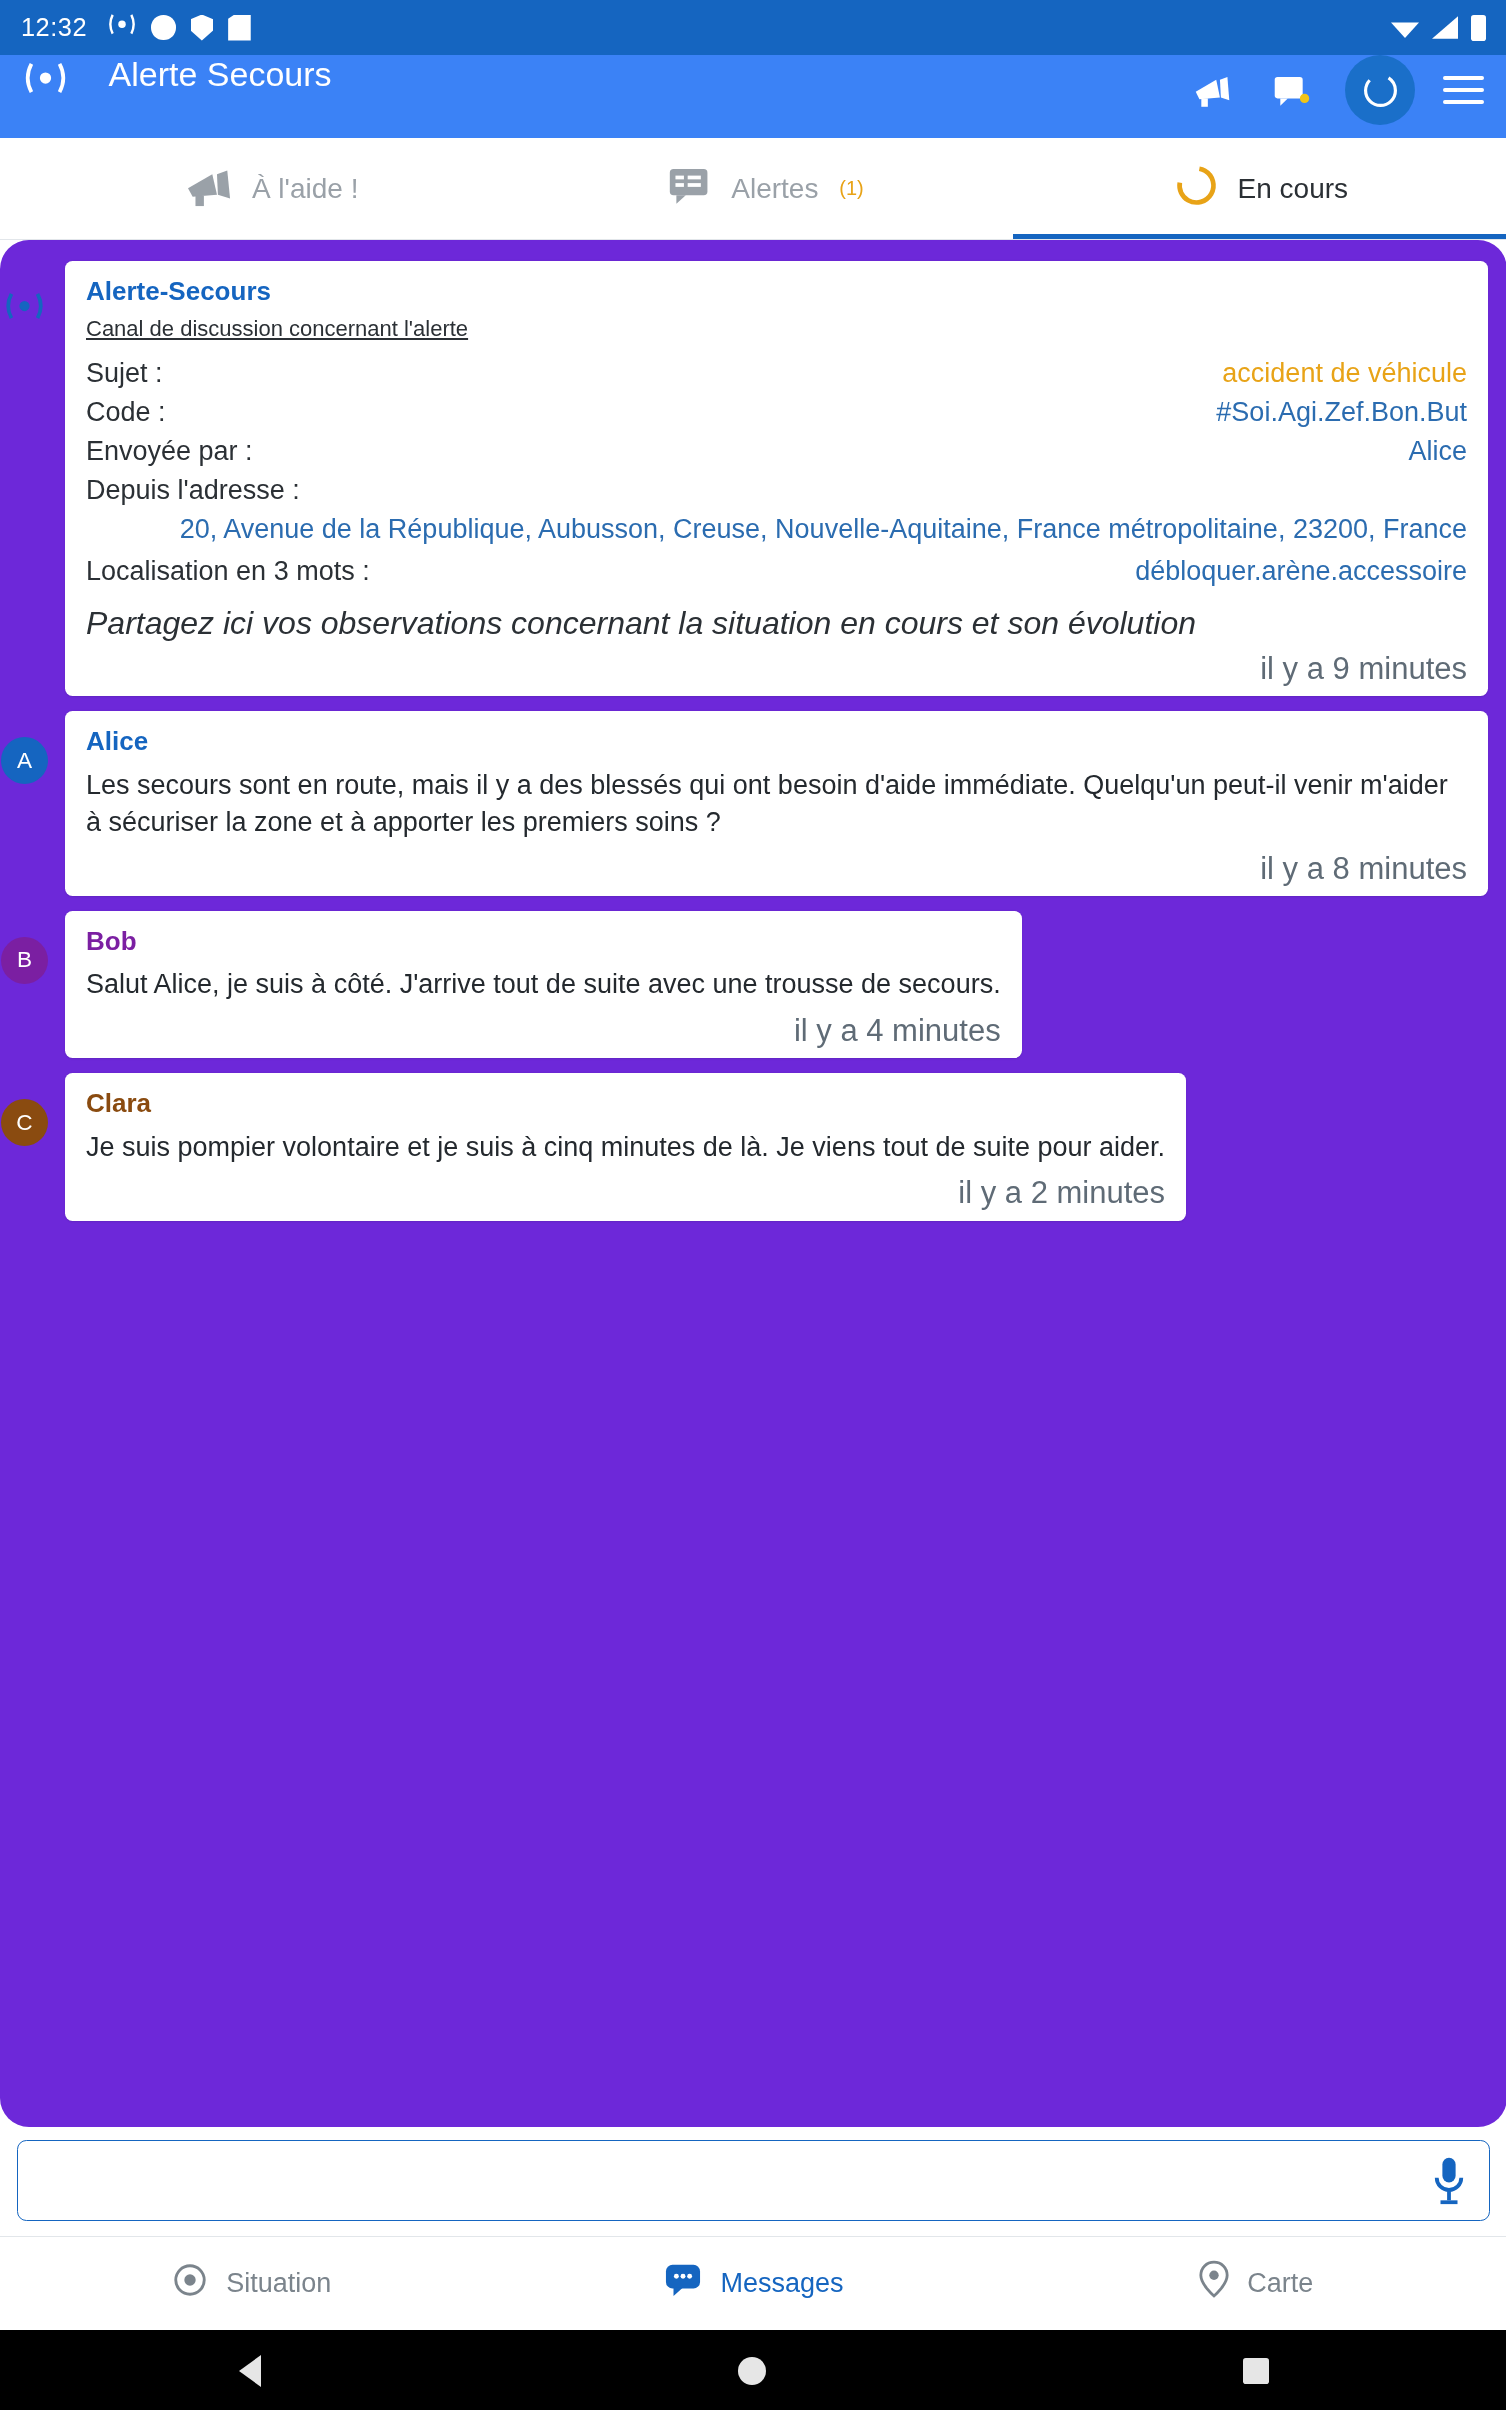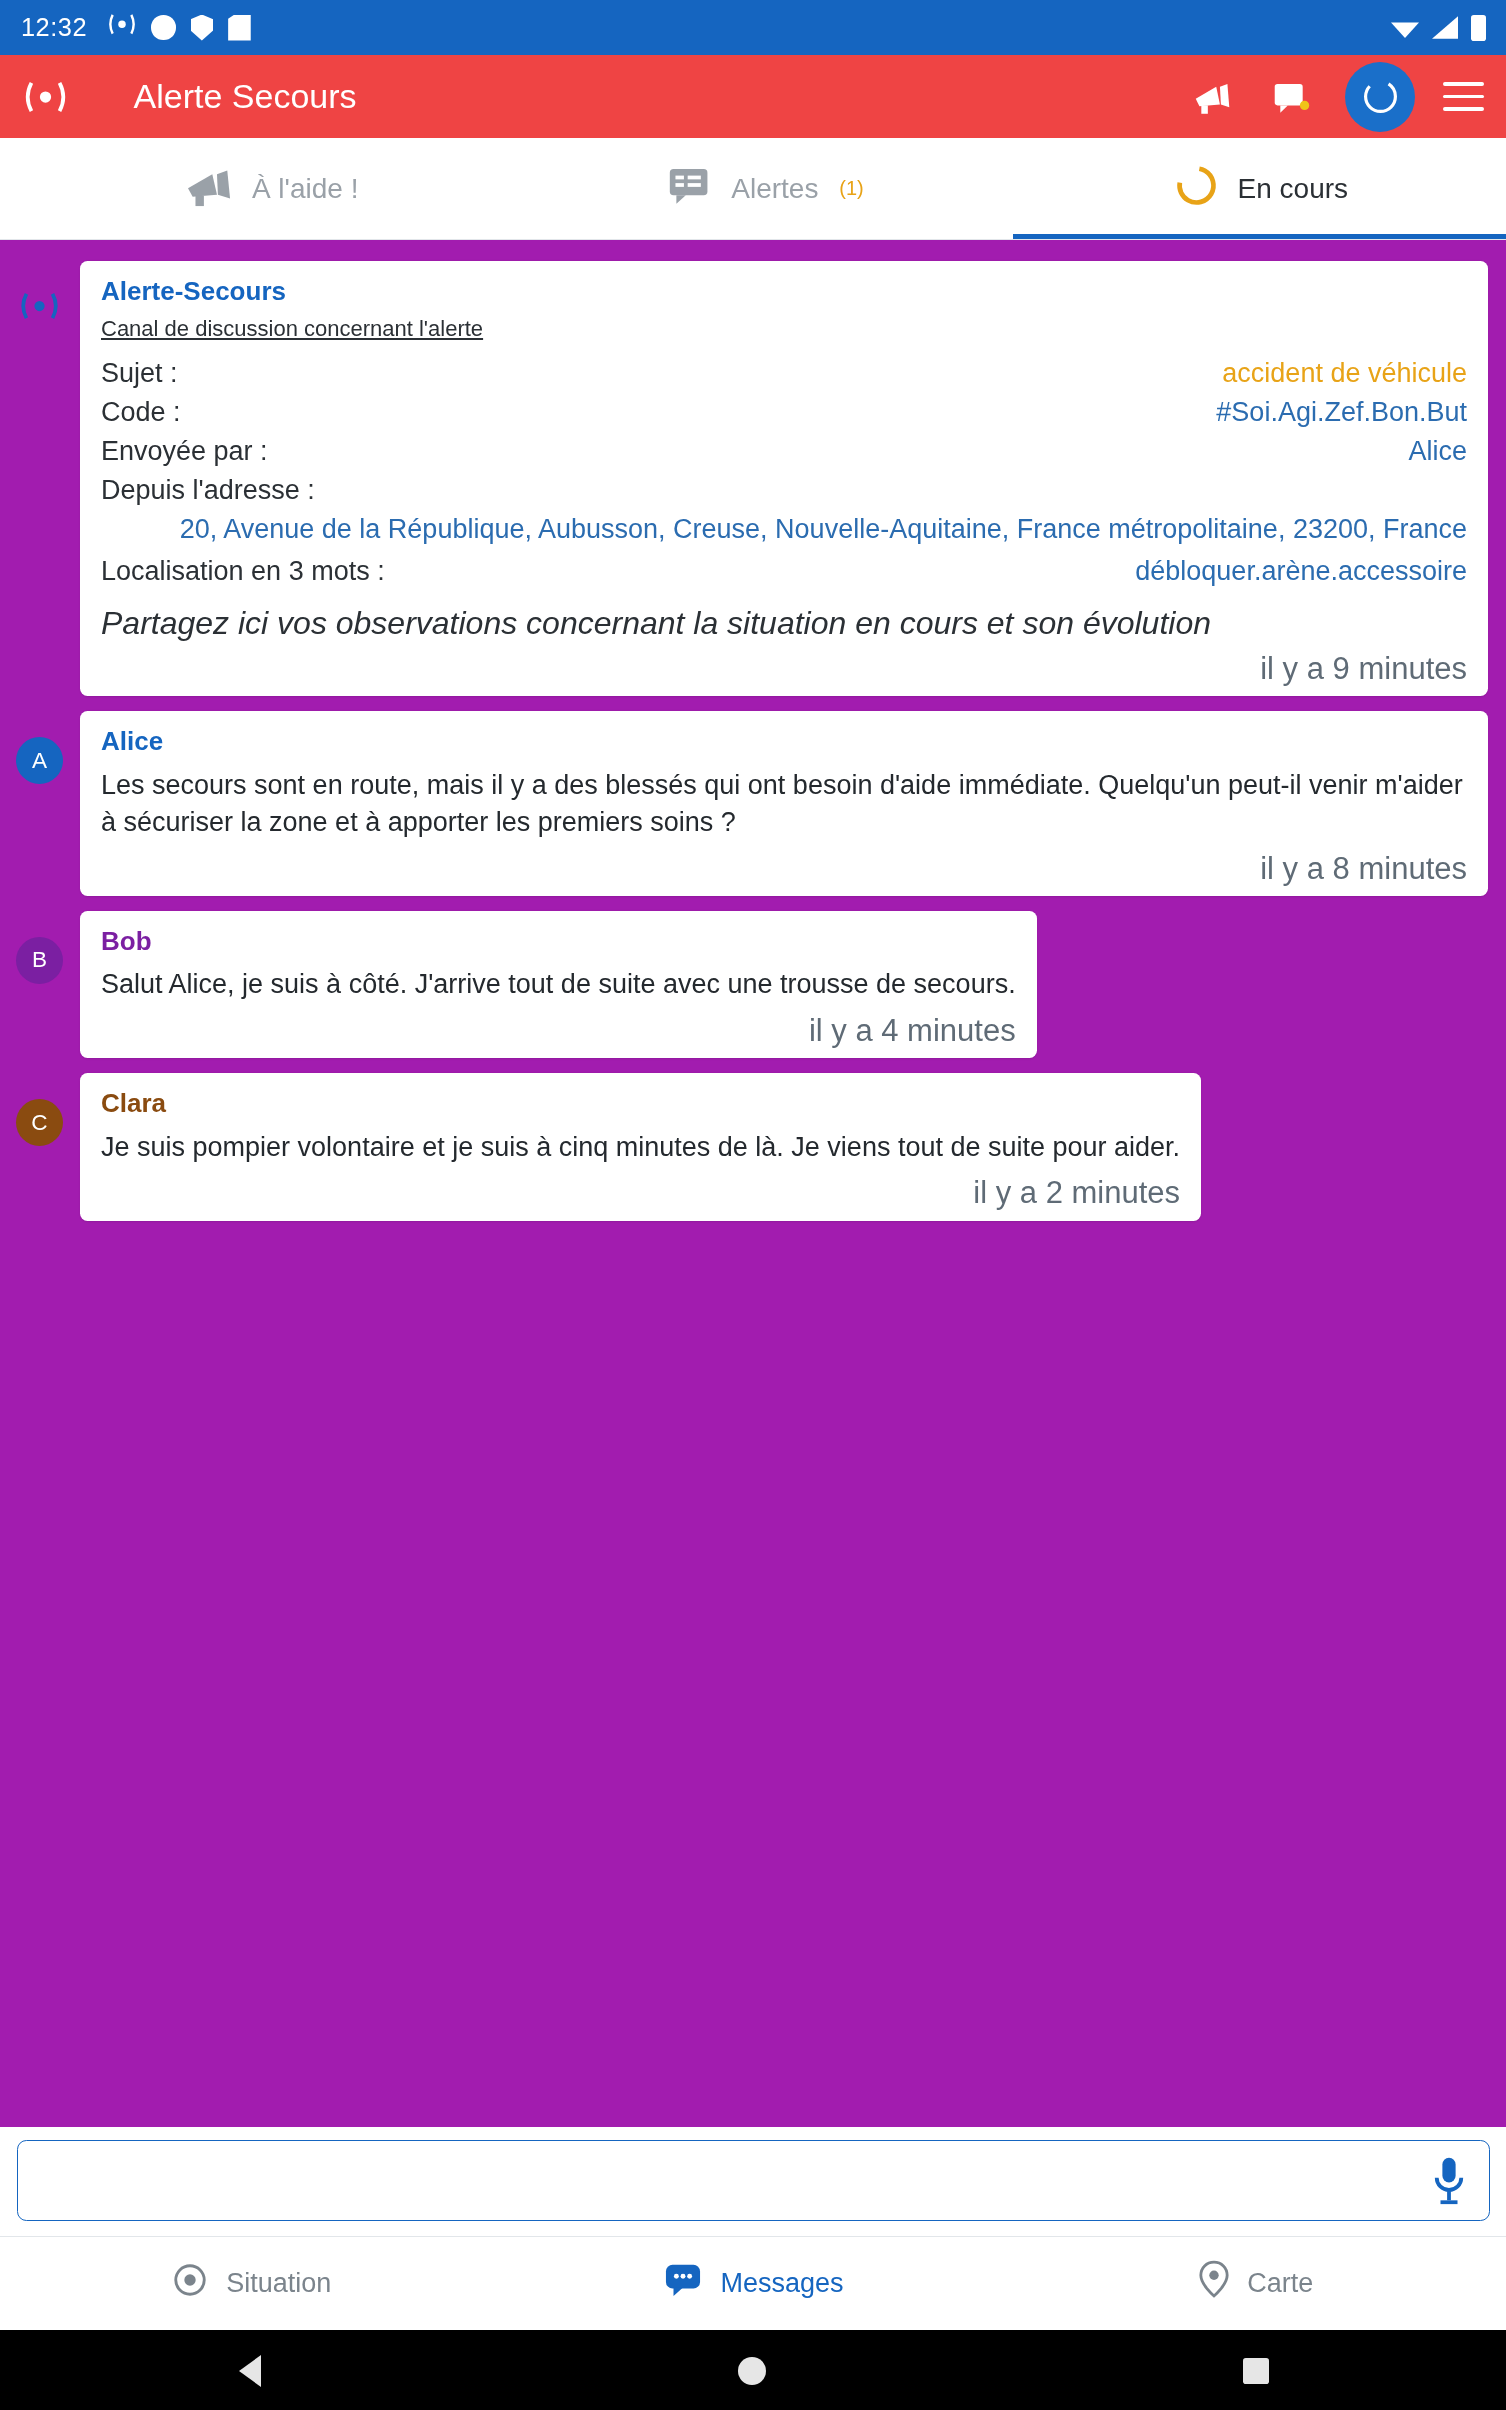--- a/index.html
+++ b/index.html
@@ -59,27 +59,26 @@
     width: 26px; height: 22.6px; background: #fff;
     clip-path: polygon(100% 0, 100% 100%, 0 100%);
   }
   .battery {
     width: 15px; height: 26px; background: #fff; border-radius: 2.8px;
   }
 
   
   .app-bar {
     height: 83px;
-    background: #ef4444;
+    background: #3b82f6;
     color: #fff;
     display: flex;
-    align-items: center;
+    align-items: flex-start;
     padding: 0 22.6px;
     flex: 0 0 auto;
-    gap: 25px;
   }
   .app-logo { width: 45px; height: 45px; display: flex; align-items: center; justify-content: center; }
   .app-title {
     font-size: 34px;
     margin-left: 41px;
     font-weight: 400;
   }
   .app-bar-spacer { flex: 1 1 auto; }
   .app-actions { display: flex; align-items: center; gap: 28px; }
   .icon-btn { width: 51px; height: 51px; display:flex; align-items:center; justify-content:center; }
@@ -121,23 +120,24 @@
   .tab-badge {
     color: #e8a317;
     font-size: 20px;
     vertical-align: super;
     margin-left: 3.8px;
   }
 
   
   .chat {
     flex: 1 1 auto;
-    background: #a21caf;
-    padding: 21px 19px 0 16px;
+    background: #6d28d9;
+    padding: 21px 19px 0 1px;
     overflow: hidden;
+    border-radius: 29px;
   }
   .msg-row { display: flex; align-items: flex-start; margin-bottom: 15px; }
   .avatar {
     width: 47px; height: 47px;
     border-radius: 50%;
     color: #fff;
     font-size: 22.6px;
     display: flex; align-items: center; justify-content: center;
     flex: 0 0 auto;
     margin-top: 26px;

